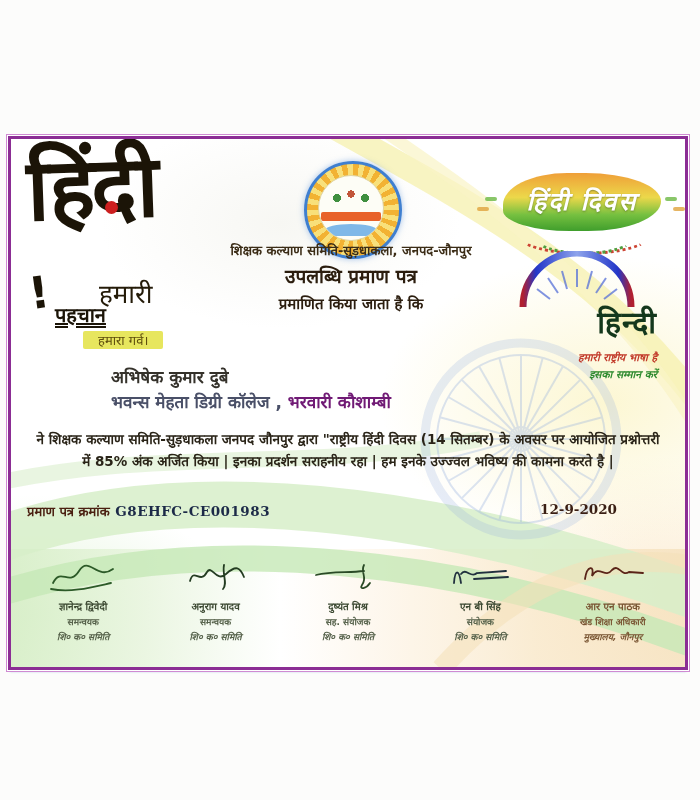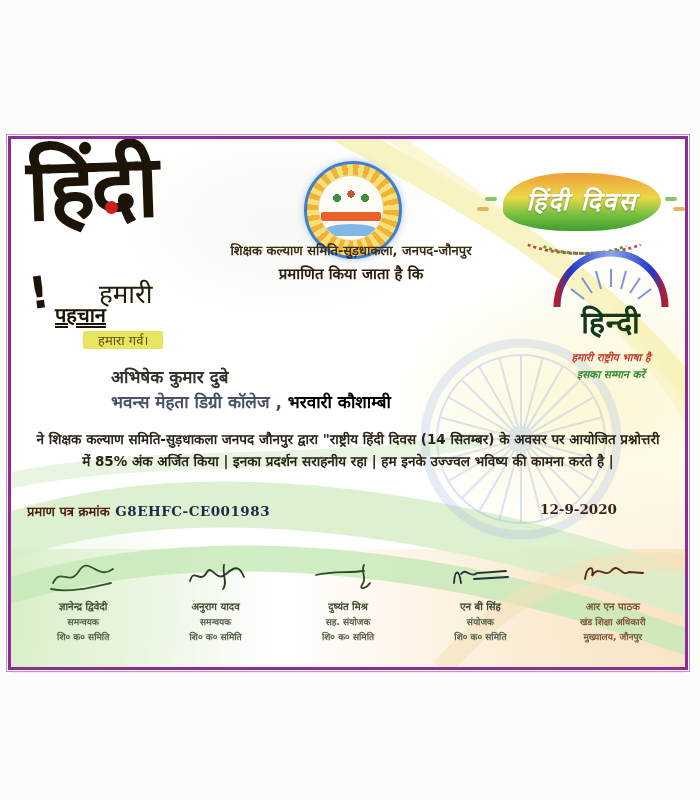--- a/index.html
+++ b/index.html
@@ -93,61 +93,61 @@
   .hd-logo .arc-red{
     position:absolute;left:28px;top:48px;width:128px;height:34px;border-radius:50%;
     border:3px dotted transparent;border-bottom-color:#cc4433;
   }
   .hd-logo .arc-green{
     position:absolute;left:44px;top:52px;width:96px;height:30px;border-radius:50%;
     border:3px dotted transparent;border-bottom-color:#4f9f3f;
   }
 
   
-  .hindi-logo{position:absolute;left:520px;top:112px;width:160px;height:185px;text-align:center;}
+  .hindi-logo{position:absolute;left:486px;top:112px;width:160px;height:185px;text-align:right;}
   .hindi-logo .arc{display:block;margin:0 auto;}
   .hindi-logo .word{
     margin-top:-8px;font-size:30px;font-weight:bold;color:#14381c;
     font-family:"DejaVu Serif","Liberation Serif",serif;letter-spacing:1px;
   }
   .hindi-logo .l1{margin-top:8px;font-size:10.5px;font-weight:bold;font-style:italic;color:#c23a2a;}
   .hindi-logo .l2{margin-top:3px;font-size:10.5px;font-weight:bold;font-style:italic;color:#2e8a2e;}
 
   
   .header-block{position:absolute;left:140px;top:102px;width:400px;text-align:center;color:#2b1d0e;}
   .header-block .org-line{font-size:13px;font-weight:bold;color:#3b2c16;}
   .header-block .title{font-size:21px;font-weight:bold;font-style:italic;margin-top:3px;letter-spacing:.5px;}
   .header-block .subtitle{font-size:19px;font-weight:bold;margin-top:4px;}
   .header-block .intro{font-size:15px;font-weight:bold;margin-top:4px;}
 
   
   .recipient-block{position:absolute;left:100px;top:226px;width:480px;text-align:left;}
   .recipient-block .name{font-size:17px;font-weight:bold;color:#35322b;}
   .recipient-block .college{font-size:17px;font-weight:bold;color:#4a5068;margin-top:2px;}
-  .recipient-block .college .place{color:#000000;}
+  .recipient-block .college .place{color:#701a75;}
 
   
   .body-par{
     position:absolute;left:20px;top:290px;width:634px;text-align:center;
     font-size:13.5px;font-weight:bold;line-height:1.62;color:#2a2418;
   }
 
   
   .cert-row{position:absolute;left:16px;top:362px;width:642px;font-weight:bold;}
   .cert-row .label{font-size:13px;color:#4a1f10;}
   .cert-row .number{font-size:13.5px;color:#1c2a48;font-family:"DejaVu Serif","Liberation Serif",serif;letter-spacing:.5px;}
   .cert-row .date{position:absolute;right:52px;top:0;font-size:13.5px;color:#3a1f14;font-family:"DejaVu Serif","Liberation Serif",serif;}
 
   
   .sign-row{position:absolute;left:6px;right:6px;top:420px;display:flex;}
   .sign-col{flex:1 1 0;text-align:center;padding:0 2px;}
   .sign-col svg{display:block;margin:0 auto;height:38px;}
   .sign-col .s-name{font-size:10px;font-weight:bold;color:#3d4a33;margin-top:2px;}
   .sign-col .s-role{font-size:9px;font-weight:bold;color:#55614a;margin-top:2px;}
-  .sign-col .s-org{font-size:9px;font-weight:bold;color:#55614a;margin-top:2px;}
+  .sign-col .s-org{font-size:9px;font-weight:bold;color:#55614a;margin-top:2px;font-style:italic;}
   .sign-col:last-child .s-name,
   .sign-col:last-child .s-role,
   .sign-col:last-child .s-org{color:#7a5634;}
 </style>
 </head>
 <body>
 
 <div class="page">
   <div class="cert">
 
@@ -236,20 +236,21 @@
           <line x1="102" y1="38" x2="89" y2="48"></line>
         </g>
       </svg>
       <div class="word">हिन्दी</div>
       <div class="l1">हमारी राष्ट्रीय भाषा है</div>
       <div class="l2">इसका सम्मान करें</div>
     </div>
 
     <div class="header-block">
       <div class="org-line">शिक्षक कल्याण समिति-सुड़धाकला, जनपद-जौनपुर</div>
+      <div class="subtitle">उपलब्धि प्रमाण पत्र</div>
       <div class="intro">प्रमाणित किया जाता है कि</div>
     </div>
 
     <div class="recipient-block">
       <div class="name">अभिषेक कुमार दुबे</div>
       <div class="college">
         <span>भवन्स मेहता डिग्री कॉलेज ,</span>
         <span class="place">भरवारी कौशाम्बी</span>
       </div>
     </div>

